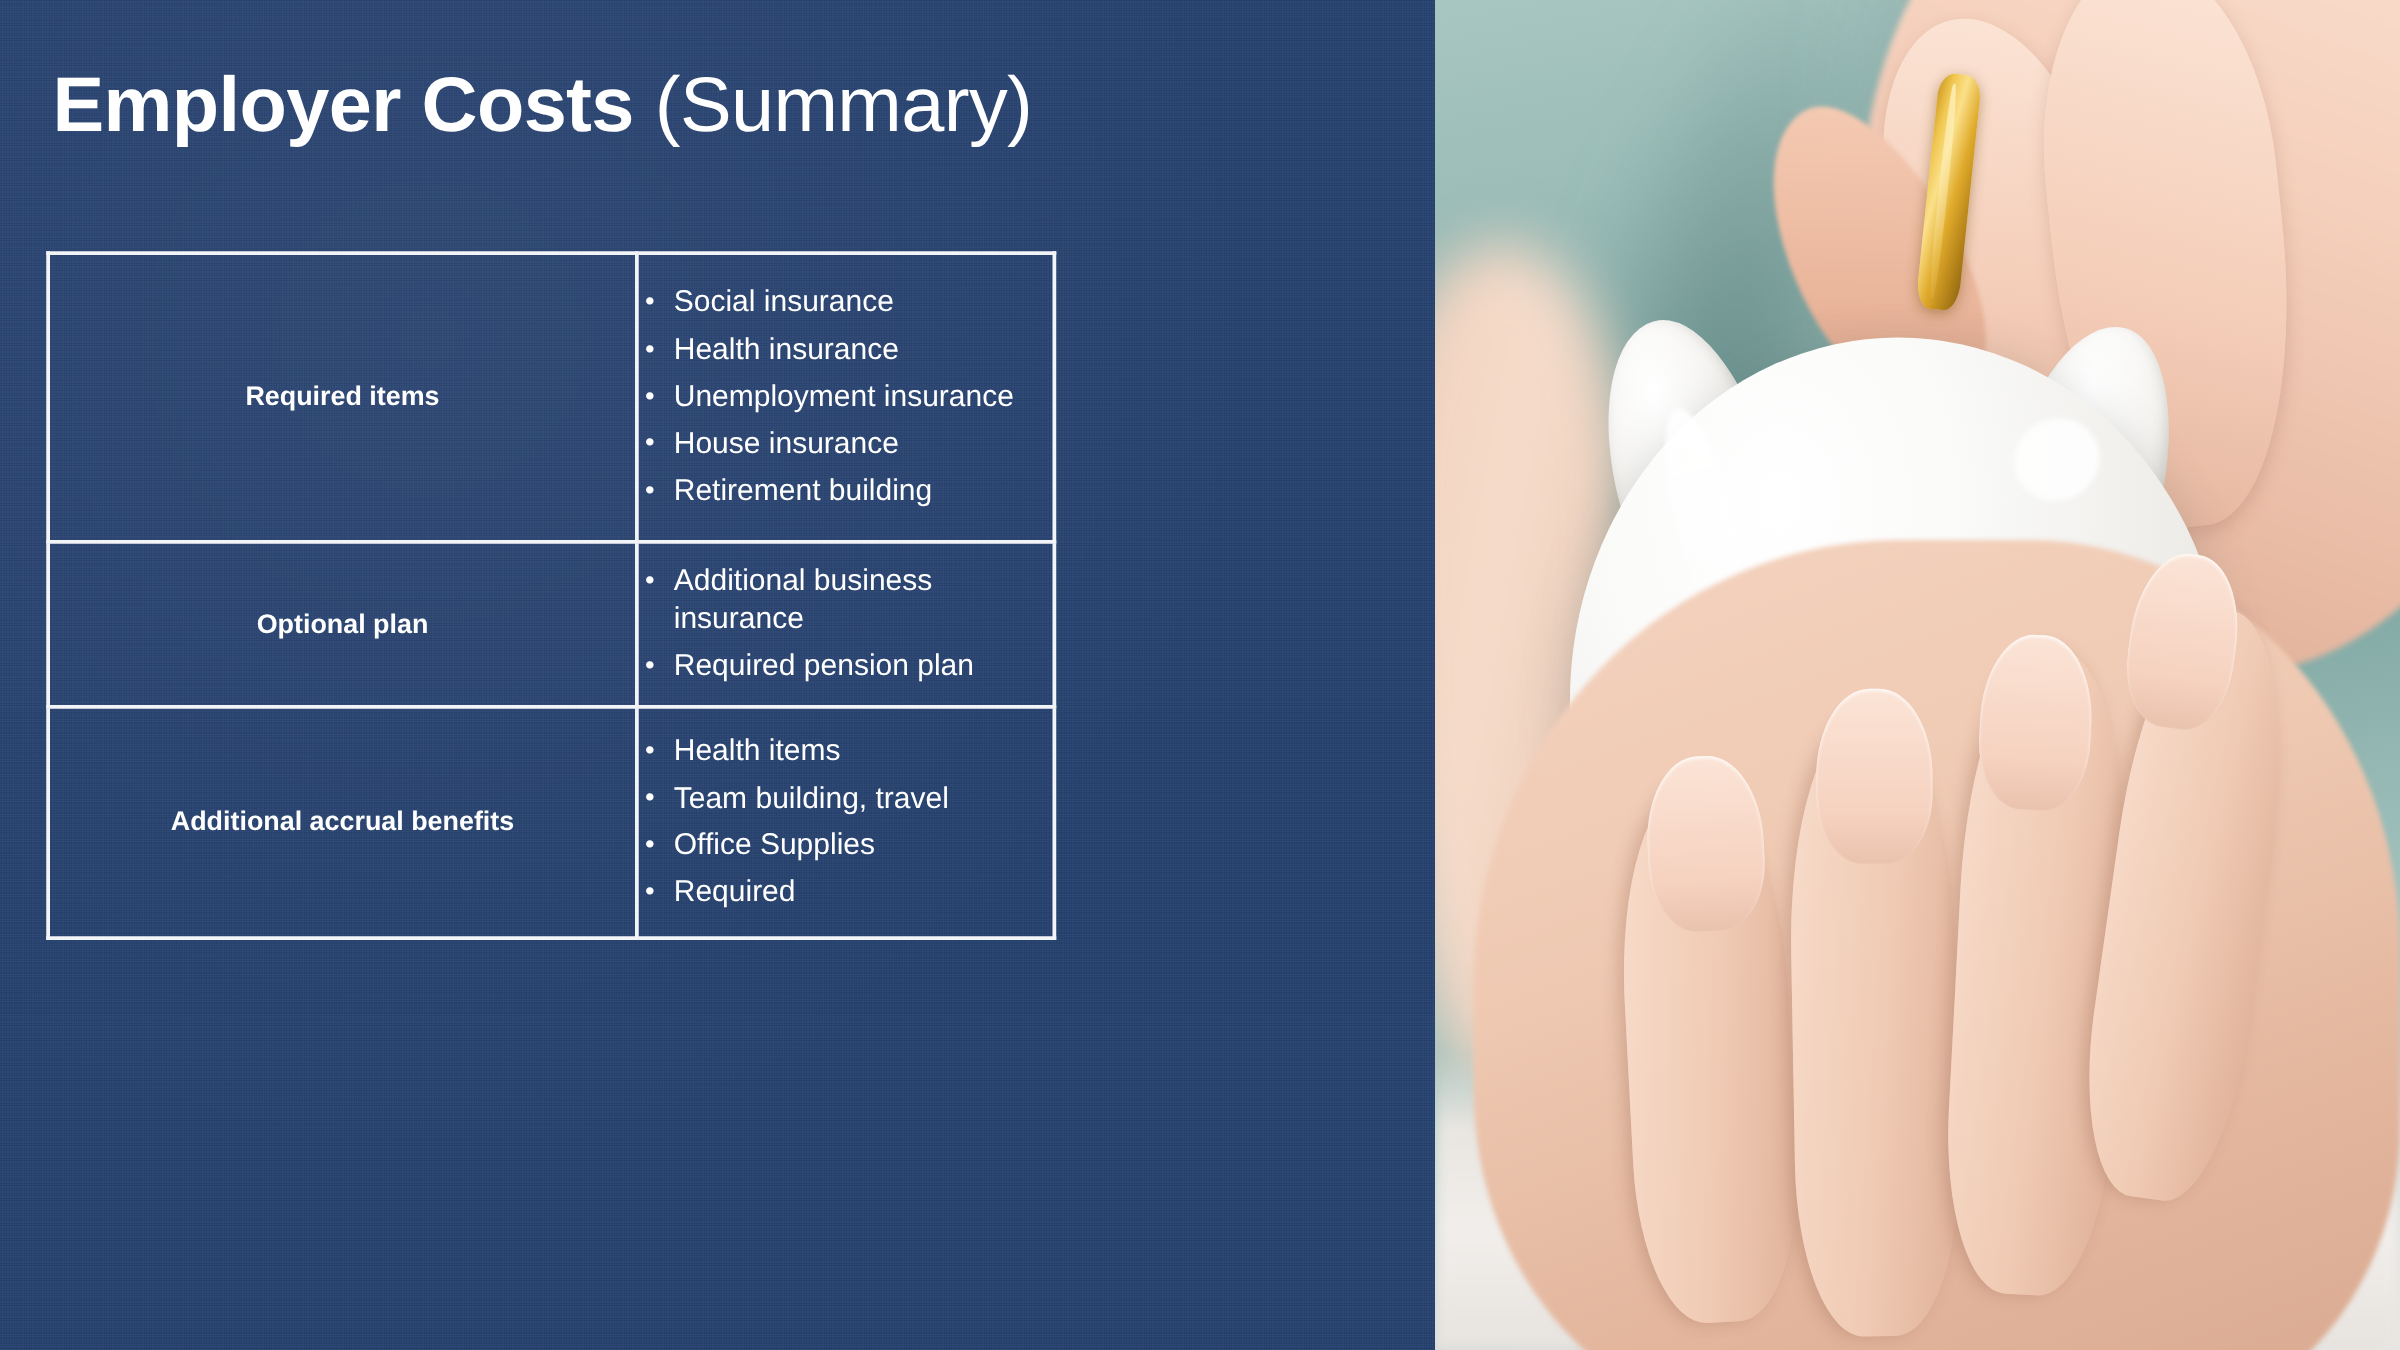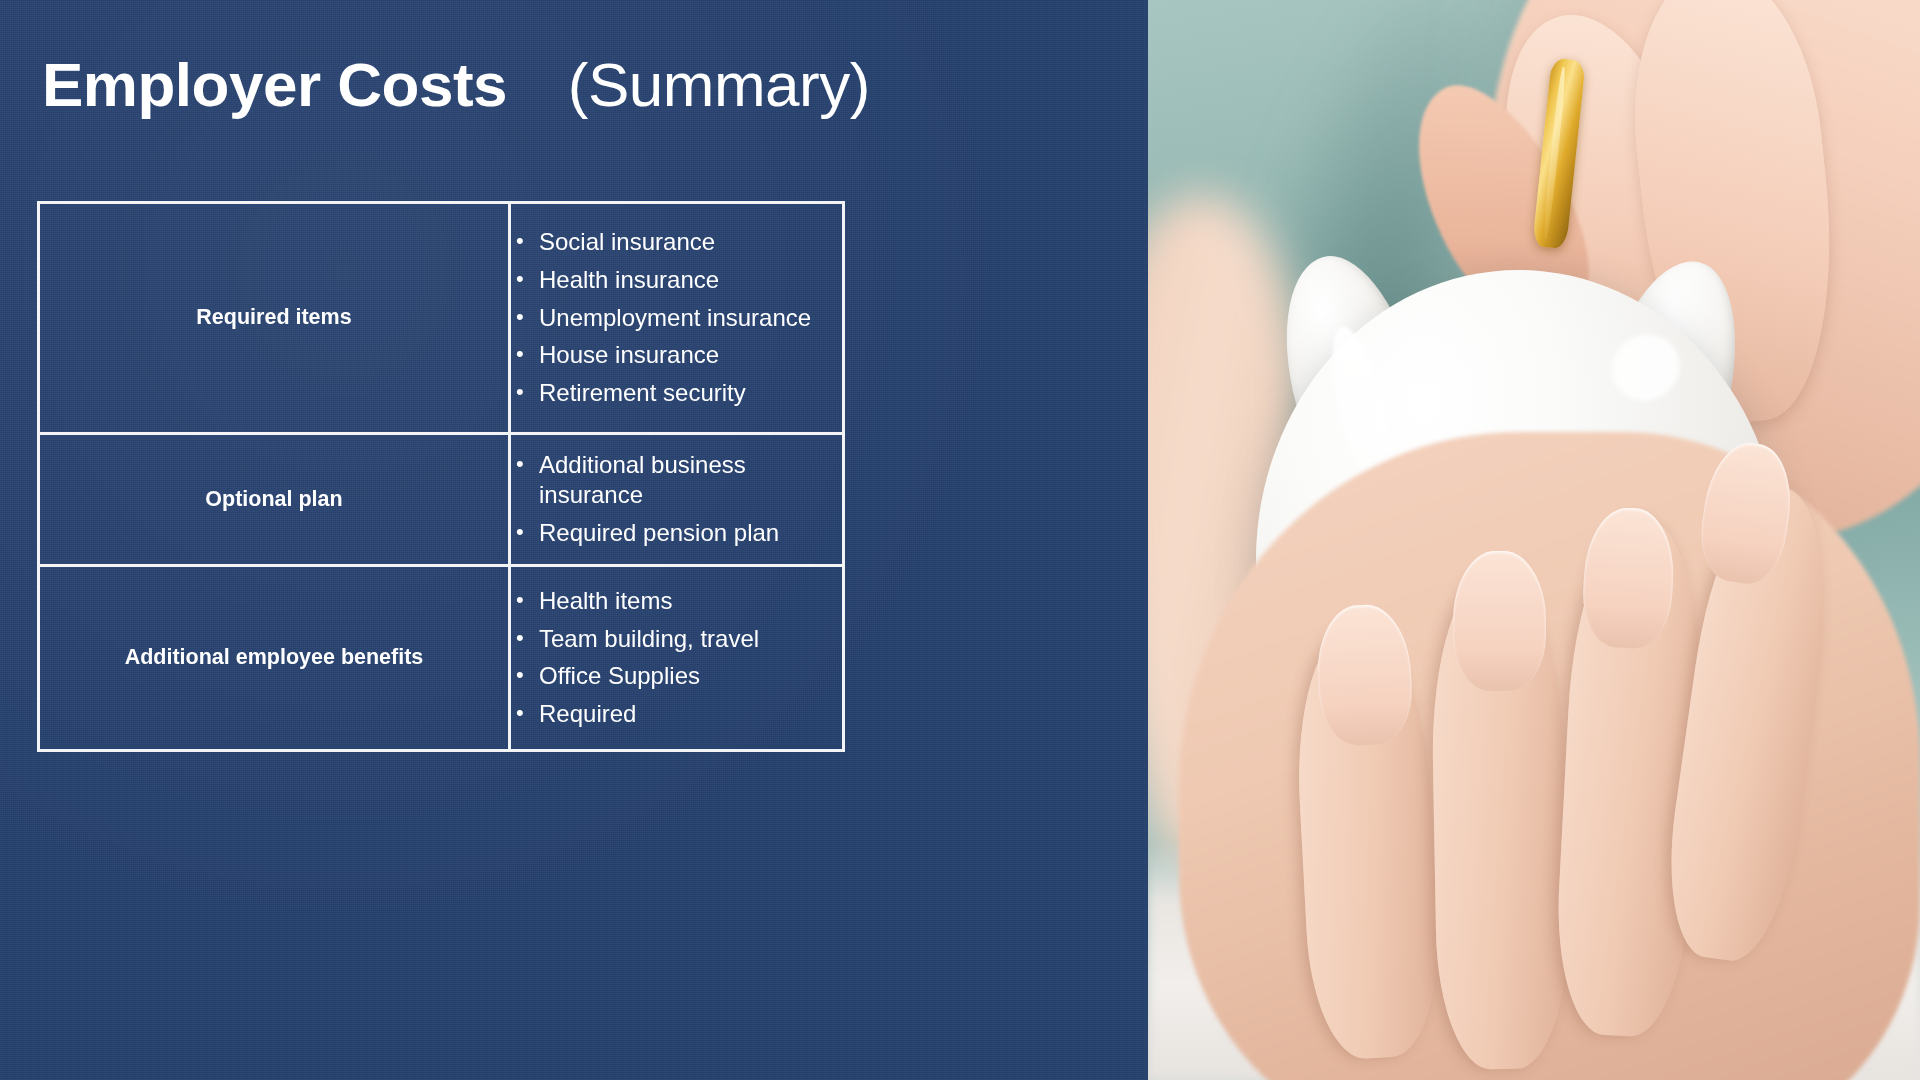--- a/index.html
+++ b/index.html
@@ -42,21 +42,21 @@
     left: 42px;
     top: 52px;
     z-index: 3;
     color: #ffffff;
     font-size: 62px;
     line-height: 1.05;
     white-space: nowrap;
     letter-spacing: -0.5px;
   }
   #title .t-bold { font-weight: bold; text-align: right; }
-  #title .t-light { font-weight: normal; margin-left: 44px; }
+  #title .t-light { font-weight: normal; }
 
   
   #cost-table {
     position: absolute;
     left: 37px;
     top: 201px;
     width: 808px;
     height: 551px;
     z-index: 3;
     border-collapse: collapse;
@@ -321,35 +321,35 @@
   <table id="cost-table">
     <tbody>
       <tr>
         <td class="cat-cell">Required items</td>
         <td class="items-cell">
           <ul>
             <li>Social insurance</li>
             <li>Health insurance</li>
             <li>Unemployment insurance</li>
             <li>House insurance</li>
-            <li>Retirement security</li>
+            <li>Retirement building</li>
           </ul>
         </td>
       </tr>
       <tr>
         <td class="cat-cell">Optional plan</td>
         <td class="items-cell">
           <ul>
             <li>Additional business insurance</li>
             <li>Required pension plan</li>
           </ul>
         </td>
       </tr>
       <tr>
-        <td class="cat-cell">Additional employee benefits</td>
+        <td class="cat-cell">Additional accrual benefits</td>
         <td class="items-cell">
           <ul>
             <li>Health items</li>
             <li>Team building, travel</li>
             <li>Office Supplies</li>
             <li>Required</li>
           </ul>
         </td>
       </tr>
     </tbody>

